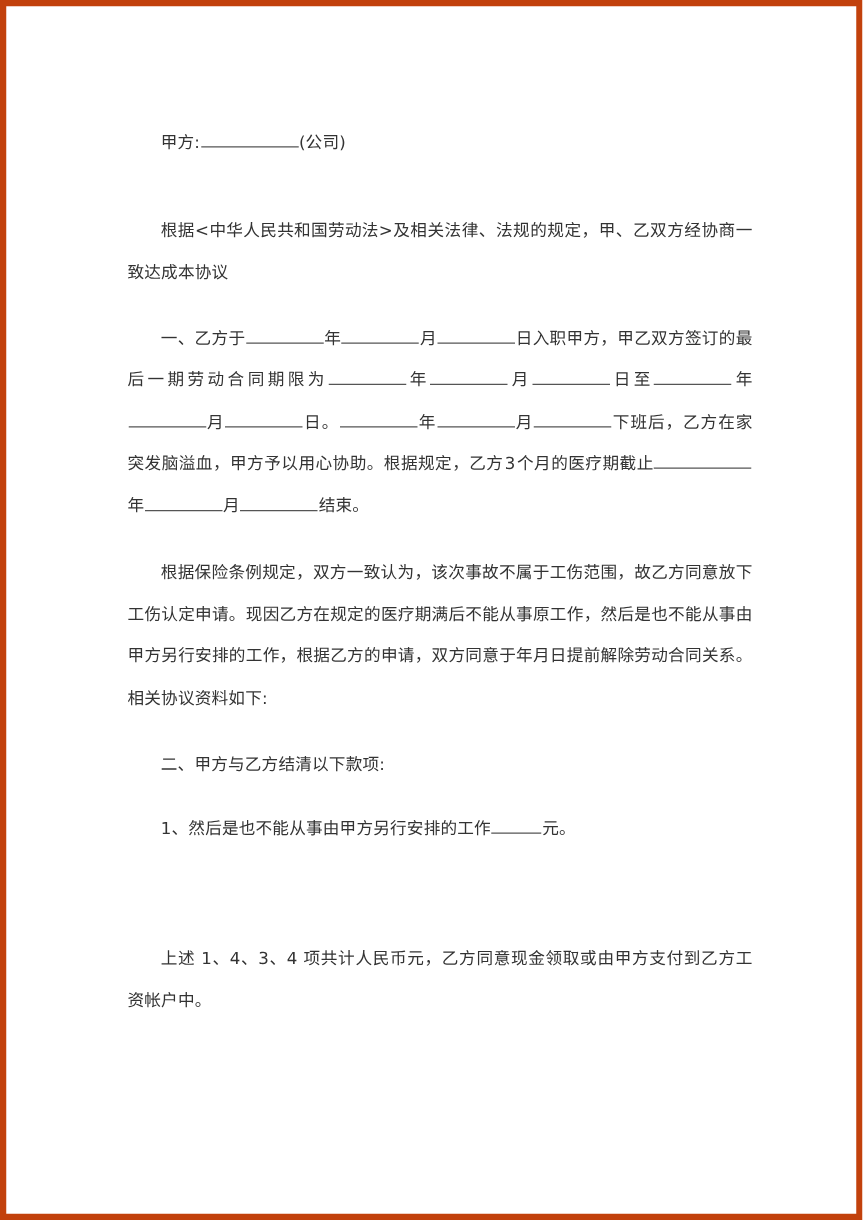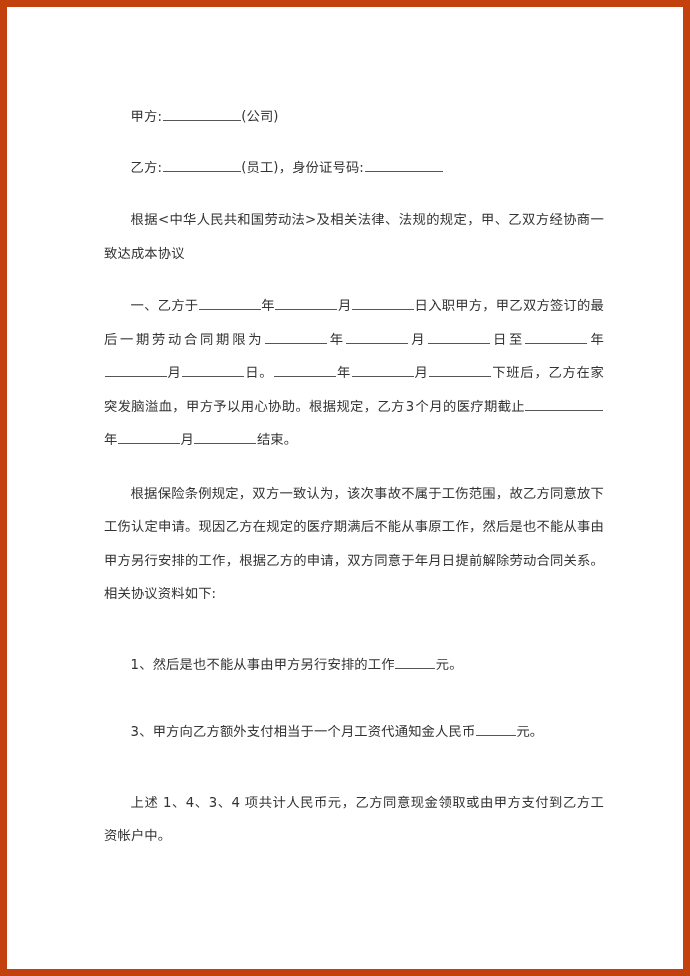--- a/index.html
+++ b/index.html
@@ -10,21 +10,21 @@
   }
   body {
     font-family: "DejaVu Sans", "Liberation Sans", sans-serif;
   }
   .page {
     position: relative;
     width: 690px;
     height: 976px;
     box-sizing: border-box;
     background: #ffffff;
-    border: 7px solid #c2410c;
+    border: 5px solid #c2410c;
     overflow: hidden;
   }
   .doc-body {
     position: absolute;
     left: 97px;
     top: 93px;
     width: 500px;
   }
   
   .para {
@@ -69,57 +69,54 @@
 
 <div class="page">
   <div class="doc-body">
 
     <p class="para indent">
       <span>甲方:</span><span class="blank blank-xl"></span><span>(公司)</span>
     </p>
 
     <div class="gap-sm"></div>
 
-    <p class="para indent">
-      <span>乙方:</span><span class="blank blank-xl"></span><span>(员工)，身份证号码:</span><span class="blank blank-xl"></span>
-    </p>
 
     <div class="gap-md"></div>
 
     <p class="para indent">
       <span>根据</span><span>&lt;</span><span class="lawname">中华人民共和国劳动法</span><span>&gt;</span><span>及相关法律、法规的规定，甲、乙双方经协商一致达成本协议</span>
     </p>
 
     <div class="gap-md"></div>
 
     <p class="para indent">
       <span>一、</span><span>乙方于</span><span class="blank blank-md"></span><span>年</span><span class="blank blank-md"></span><span>月</span><span class="blank blank-md"></span><span>日</span><span>入职甲方，甲乙双方签订的最后一期劳动合同期限为</span><span class="blank blank-md"></span><span>年</span><span class="blank blank-md"></span><span>月</span><span class="blank blank-md"></span><span>日</span><span>至</span><span class="blank blank-md"></span><span>年</span><span class="blank blank-md"></span><span>月</span><span class="blank blank-md"></span><span>日</span><span>。</span><span class="blank blank-md"></span><span>年</span><span class="blank blank-md"></span><span>月</span><span class="blank blank-md"></span><span>下班后，乙方在家突发脑溢血，甲方予以用心协助。根据规定，乙方</span><span class="num">3</span><span>个月的医疗期截止</span><span class="blank blank-xl"></span><span>年</span><span class="blank blank-md"></span><span>月</span><span class="blank blank-md"></span><span>结束。</span>
     </p>
 
     <div class="gap-lg"></div>
 
     <p class="para indent">根据保险条例规定，双方一致认为，该次事故不属于工伤范围，故乙方同意放下工伤认定申请。现因乙方在规定的医疗期满后不能从事原工作，然后是也不能从事由甲方另行安排的工作，根据乙方的申请，双方同意于年月日提前解除劳动合同关系。相关协议资料如下:</p>
 
     <div class="gap-lg"></div>
 
+    <p class="para indent">
+      <span>二、</span><span>甲方与乙方结清以下款项:</span>
+    </p>
 
     <div class="gap-sm"></div>
 
     <p class="para indent">
       <span>1、</span><span>然后是也不能从事由甲方另行安排的工作</span><span class="blank blank-sm"></span><span>元。</span>
     </p>
 
     <div class="gap-sm"></div>
 
 
     <div class="gap-sm"></div>
 
-    <p class="para indent">
-      <span>3、</span><span>甲方向乙方额外支付相当于一个月工资代通知金人民币</span><span class="blank blank-sm"></span><span>元。</span>
-    </p>
 
     <div class="gap-sm"></div>
 
 
     <div class="gap-lg"></div>
 
     <p class="para indent">上述 1、4、3、4 项共计人民币元，乙方同意现金领取或由甲方支付到乙方工资帐户中。</p>
 
   </div>
 </div>

